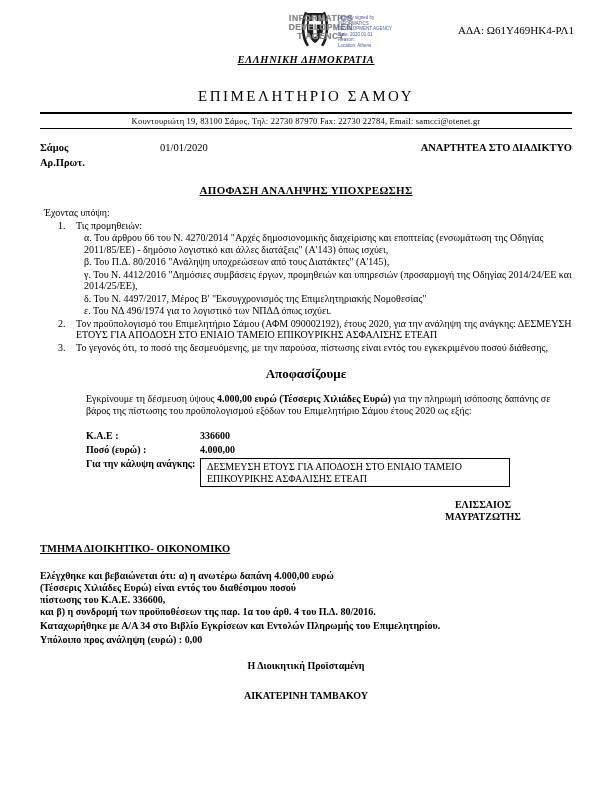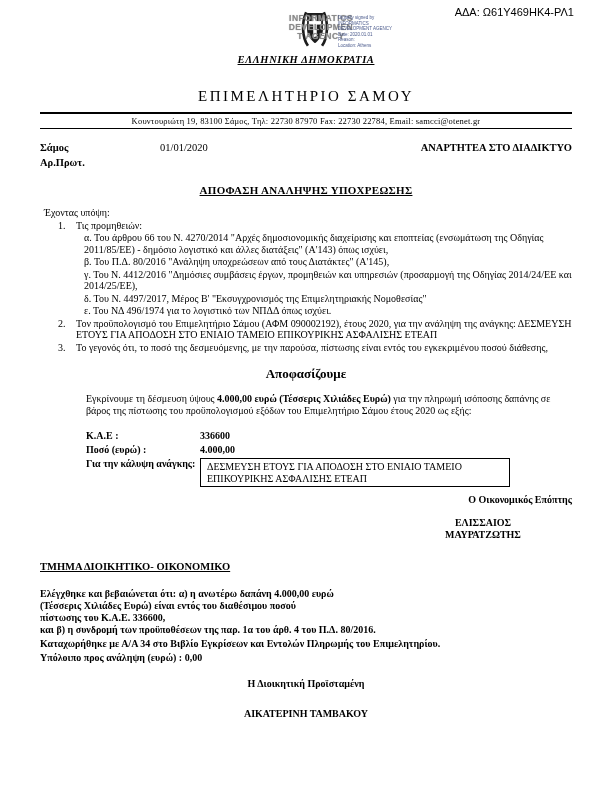--- a/index.html
+++ b/index.html
@@ -9,22 +9,22 @@
     margin:0 auto;
     background:#ffffff;
     color:#000;
     font-family:"Liberation Serif", serif;
     font-size:10px;
     box-sizing:border-box;
     padding:0 40px;
     overflow:hidden;
   }
   .ada {
-    position:absolute; top:6px; right:38px;
-    font-family:Liberation Sans, sans-serif;
+    position:absolute; top:24px; right:38px;
+    font-family:Liberation Serif, serif;
     font-size:11px; color:#000;
   }
   
   .stamp { position:absolute; top:8px; left:286px; width:140px; height:48px; }
   .stamp .emblem { position:absolute; left:14px; top:0; }
   .stamp .overlay {
     position:absolute; left:-20px; top:6px; width:110px;
     font-family:"Liberation Sans", sans-serif;
     font-size:8.5px; font-weight:bold; line-height:9px;
     color:#8a8a8a; letter-spacing:0.5px; text-align:center;
@@ -164,21 +164,20 @@
     <div class="alloc-row">
       <span class="alabel">Ποσό (ευρώ) :</span>
       <span class="avalue">4.000,00</span>
     </div>
     <div class="alloc-row">
       <span class="alabel">Για την κάλυψη ανάγκης:</span>
       <span class="purpose-box">ΔΕΣΜΕΥΣΗ ΕΤΟΥΣ ΓΙΑ ΑΠΟΔΟΣΗ ΣΤΟ ΕΝΙΑΙΟ ΤΑΜΕΙΟ ΕΠΙΚΟΥΡΙΚΗΣ ΑΣΦΑΛΙΣΗΣ ΕΤΕΑΠ</span>
     </div>
   </div>
 
-  <div class="sign-right-title">Ο Οικονομικός Επόπτης</div>
   <div class="sign-right-name">
     <div>ΕΛΙΣΣΑΙΟΣ</div>
     <div>ΜΑΥΡΑΤΖΩΤΗΣ</div>
   </div>
 
   <div class="dept-head">ΤΜΗΜΑ ΔΙΟΙΚΗΤΙΚΟ- ΟΙΚΟΝΟΜΙΚΟ</div>
 
   <div class="verify">
     <div>Ελέγχθηκε και βεβαιώνεται ότι: α) η ανωτέρω δαπάνη 4.000,00 ευρώ</div>
     <div>(Τέσσερις Χιλιάδες Ευρώ) είναι εντός του διαθέσιμου ποσού</div>

